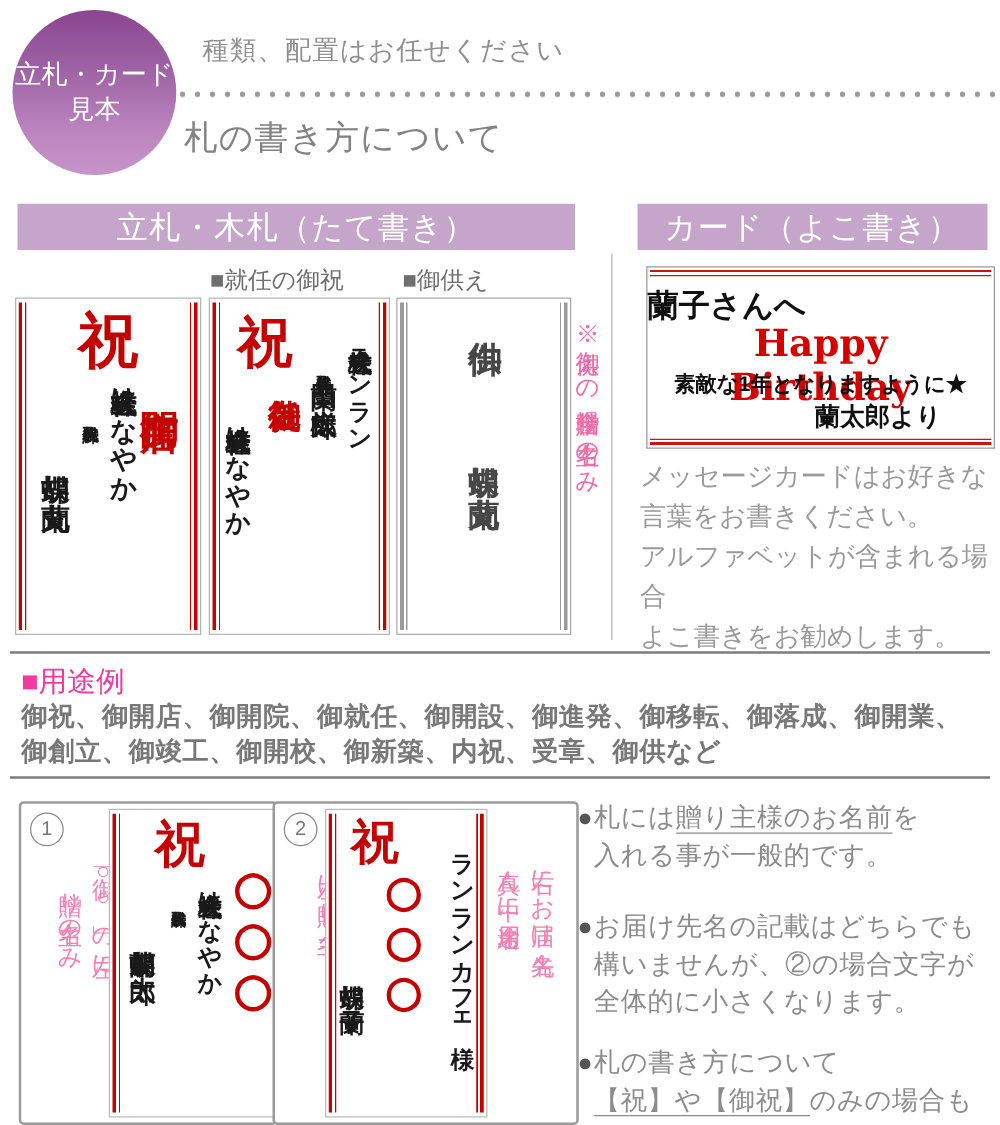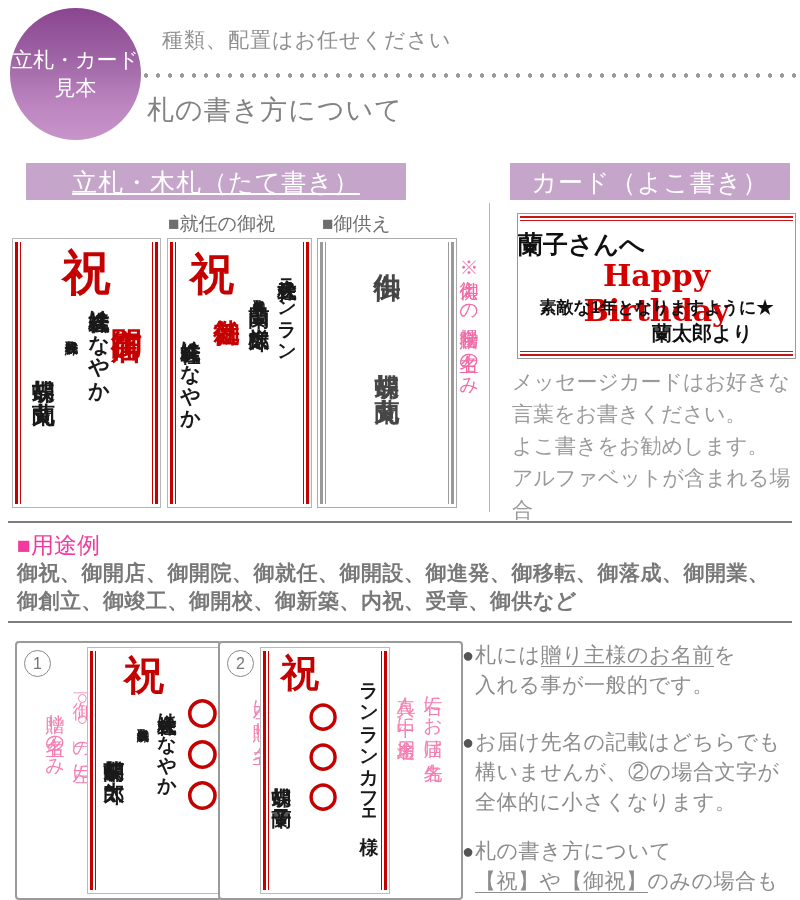--- a/index.html
+++ b/index.html
@@ -22,21 +22,21 @@
   .badge .b2{font-size:21px;}
   .h-title{position:absolute;left:162px;top:26px;font-size:21px;color:#8f8f8f;letter-spacing:1px;}
   .dotted{position:absolute;left:140px;top:73px;width:660px;height:5px;
           background-image:radial-gradient(circle,#9a9a9a 2px,transparent 2.4px);
           background-size:12px 5px;background-repeat:repeat-x;}
   .h-sub{position:absolute;left:147px;top:92px;font-size:27px;color:#828282;letter-spacing:1px;}
 
   
   .banner{position:absolute;top:163px;height:37px;background:var(--accent);color:#fff;
           font-size:25px;text-align:center;line-height:38px;letter-spacing:1px;}
-  .banner-left{left:26px;width:380px;text-decoration:underline;}
+  .banner-left{left:14px;width:446px;}
   .banner-right{left:510px;width:280px;}
   .lbl{position:absolute;top:211px;font-size:19px;color:#6e6e6e;}
   .vdivider{position:absolute;left:489px;top:203px;width:1px;height:309px;background:#b5b5b5;}
 
   
   .tcard{position:absolute;top:238px;height:268px;background:#fff;border:1px solid #b5b5b5;}
   .c1{left:12px;width:147px;}
   .c2{left:167px;width:143px;}
   .c3{left:317px;width:138px;border-color:#aaa;}
   .vline{position:absolute;top:3px;bottom:3px;width:6px;}
@@ -179,22 +179,22 @@
     <span class="hline t"></span>
     <span class="hline b"></span>
     <div class="to">蘭子さんへ</div>
     <div class="headline">Happy Birthday</div>
     <div class="wish">素敵な1年となりますように★</div>
     <div class="from">蘭太郎より</div>
   </div>
   <div class="desc">
     <div>メッセージカードはお好きな</div>
     <div>言葉をお書きください。</div>
+    <div>アルファベットが含まれる場合</div>
     <div>よこ書きをお勧めします。</div>
-    <div>アルファベットが含まれる場合</div>
   </div>
 
   <div class="rule rule1"></div>
   <div class="usage-h">■用途例</div>
   <div class="usage-l usage-l1">御祝、御開店、御開院、御就任、御開設、御進発、御移転、御落成、御開業、</div>
   <div class="usage-l usage-l2">御創立、御竣工、御開校、御新築、内祝、受章、御供など</div>
   <div class="rule rule2"></div>
 
   <div class="box box1">
     <div class="numcircle">1</div>

